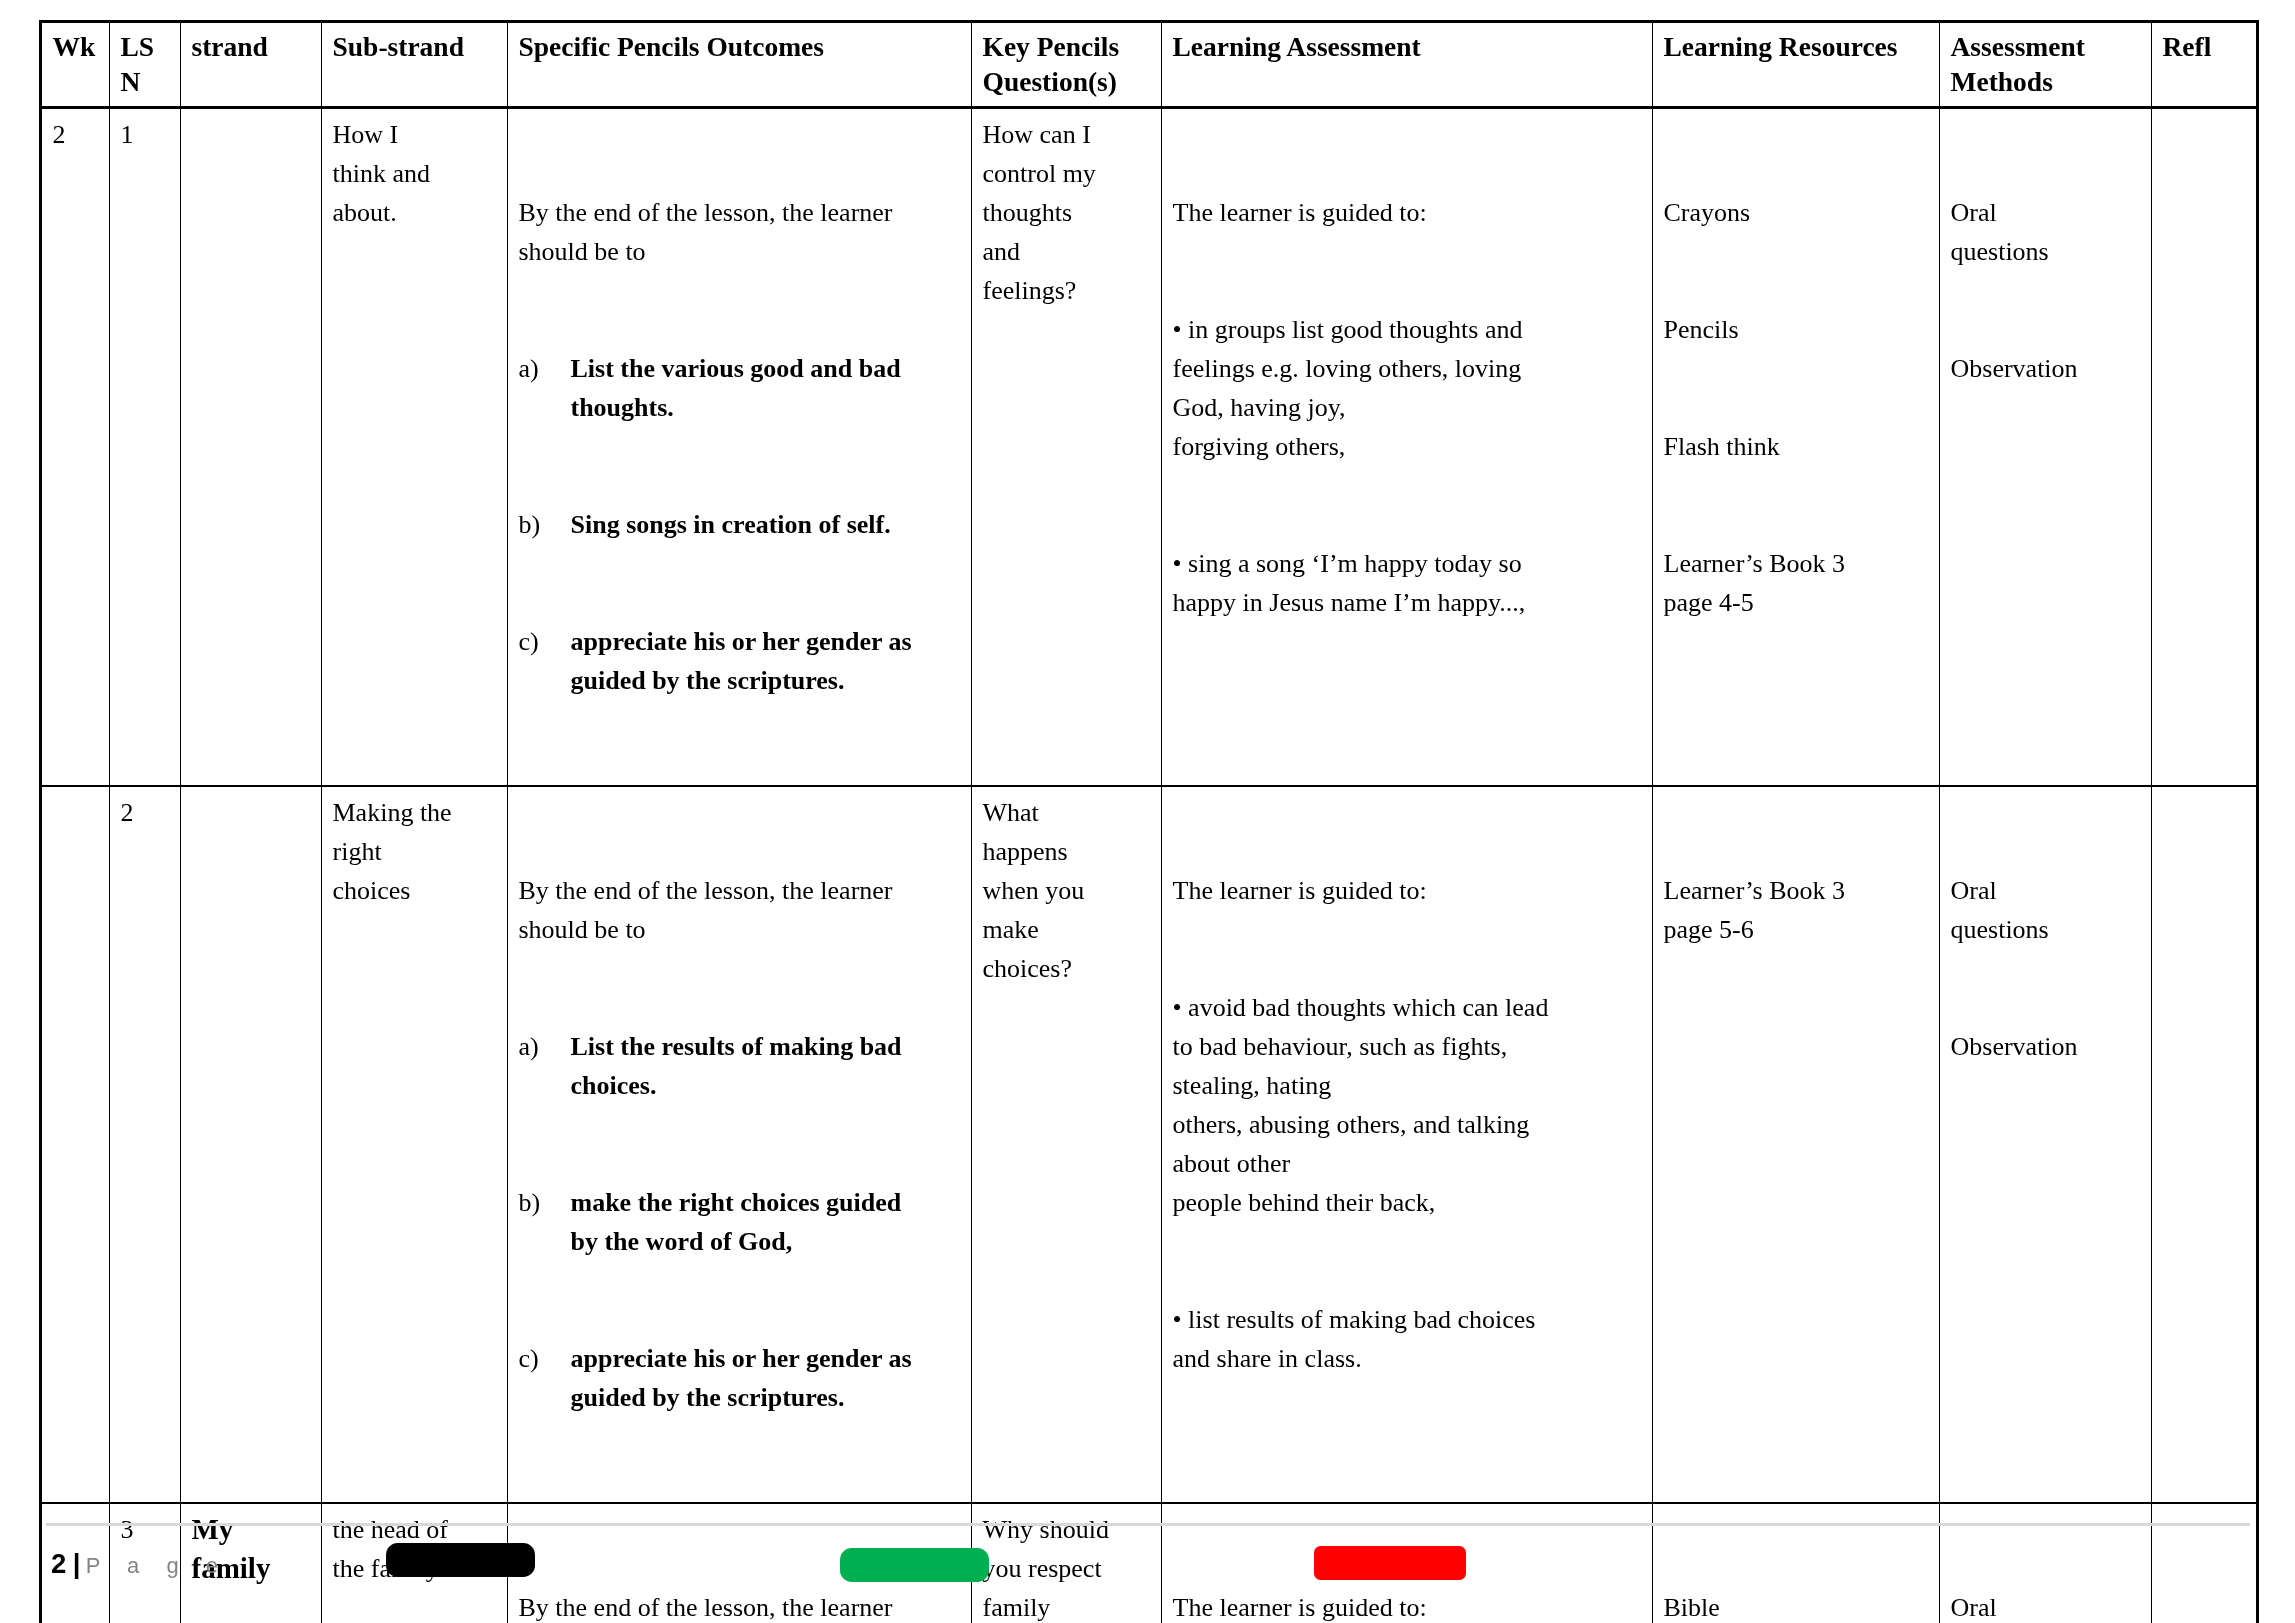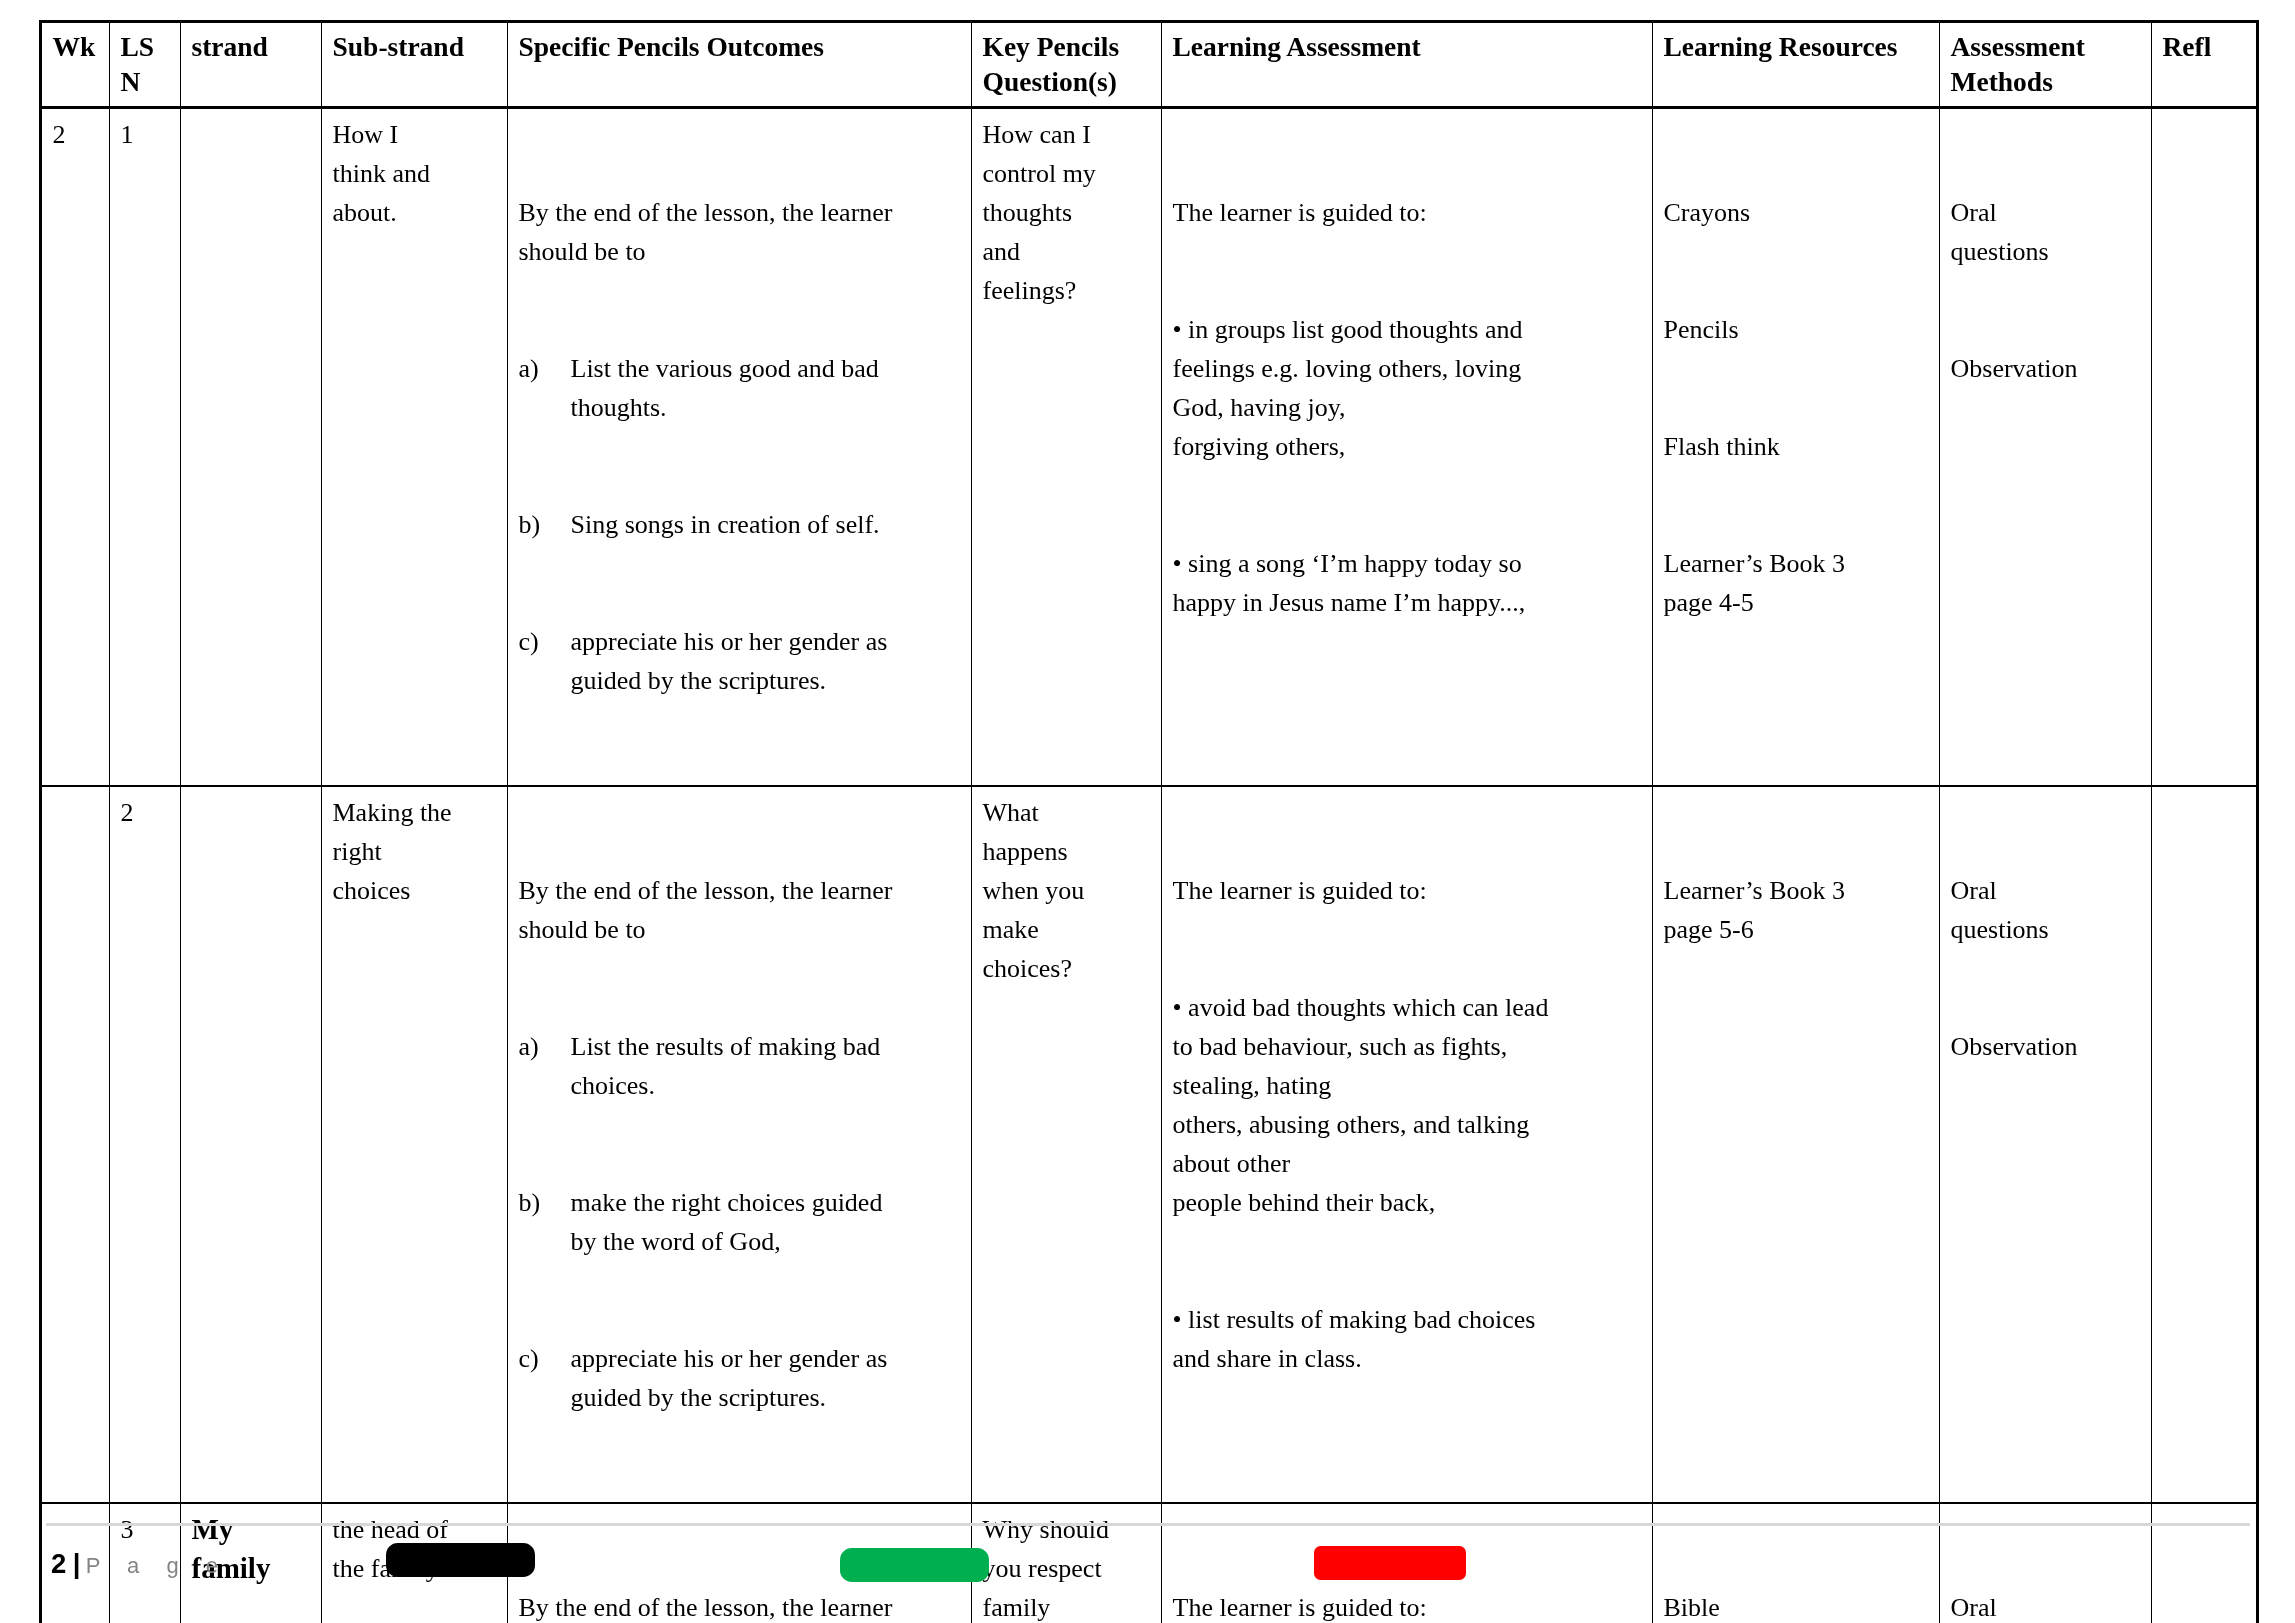--- a/index.html
+++ b/index.html
@@ -46,21 +46,21 @@
   tr.r3{height:315px;}
   td.c-wk,td.c-lsn{font-size:26px;}
   td.c-strand{font-weight:bold;font-size:29px;}
   td.c-out{counter-reset:oc;}
   .o-intro{white-space:pre-wrap;}
   .o-item{display:flex;counter-increment:oc;}
   .o-item::before{
     content:counter(oc,lower-alpha) ")";
     flex:0 0 52px;
   }
-  .o-text{white-space:pre-wrap;flex:1 1 auto;}
+  .o-text{white-space:pre-wrap;flex:1 1 auto;font-weight:bold;}
   .x-line{white-space:pre-wrap;}
   .footer-line{
     position:absolute;left:46px;top:1523px;
     width:2204px;height:2.6px;background:#d8d8d8;
   }
   .footer{
     position:absolute;left:51px;top:1548px;
     font-family:"Liberation Sans","DejaVu Sans",sans-serif;
     font-size:27.5px;line-height:31px;
   }

